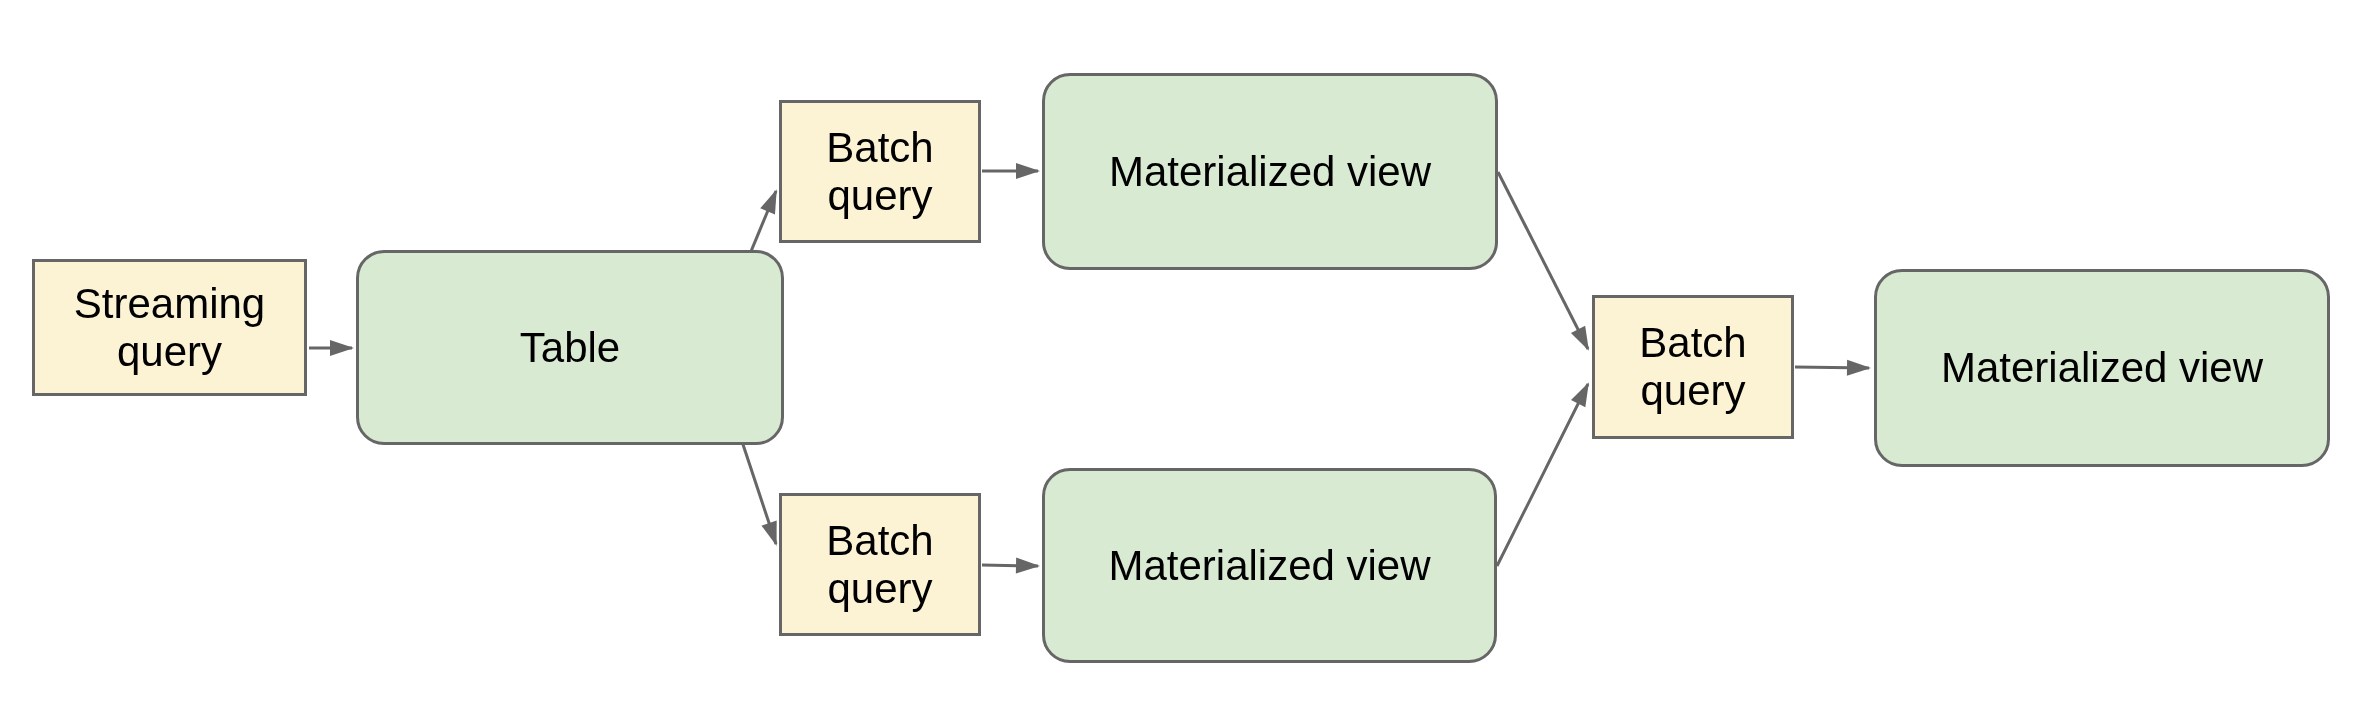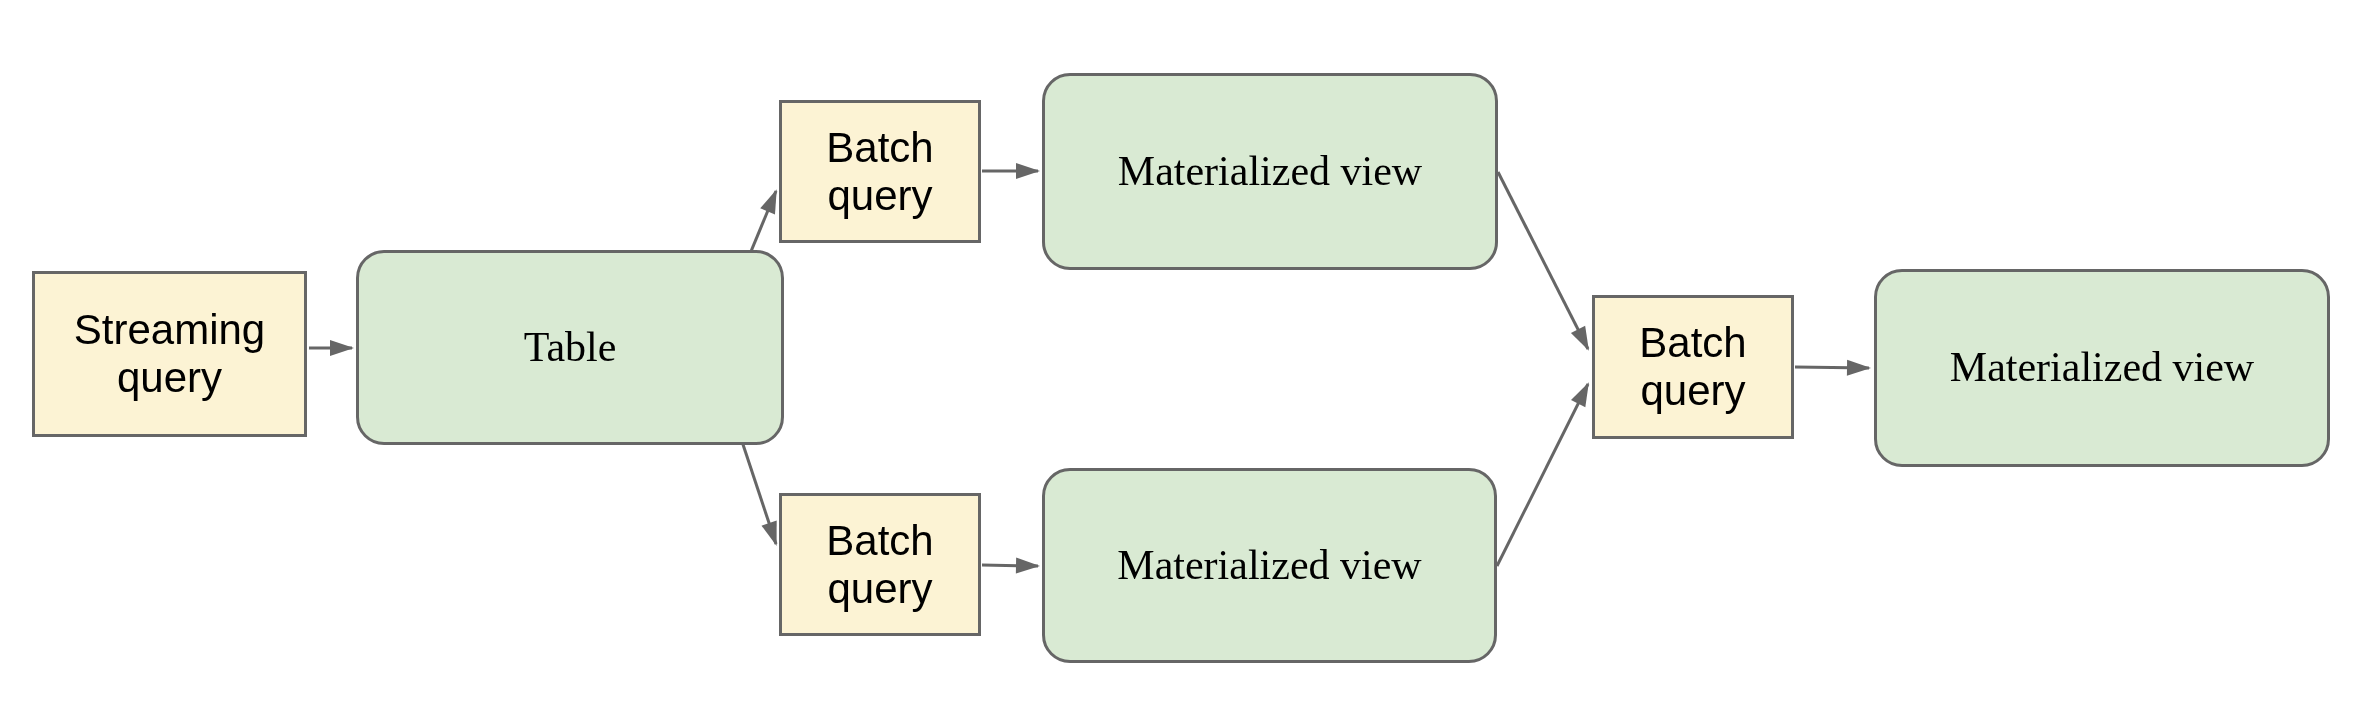--- a/index.html
+++ b/index.html
@@ -37,23 +37,22 @@
     font-size: 42px;
     line-height: 1.14;
   }
   .node.query {
     background: var(--query-fill, #fcf3d4);
     padding: 0 4px;
   }
   .node.data {
     background: var(--data-fill, #d9ead3);
     border-radius: 28px;
-    font-family: Liberation Serif, serif;
   }
-  #n-streaming   { left: 32px;   top: 271px; width: 275px; height: 166px; }
+  #n-streaming   { left: 32px;   top: 259px; width: 275px; height: 137px; }
   #n-table       { left: 356px;  top: 250px; width: 428px; height: 195px; }
   #n-bq-top      { left: 779px;  top: 100px; width: 202px; height: 143px; }
   #n-mv-top      { left: 1042px; top: 73px;  width: 456px; height: 197px; }
   #n-bq-bottom   { left: 779px;  top: 493px; width: 202px; height: 143px; }
   #n-mv-bottom   { left: 1042px; top: 468px; width: 455px; height: 195px; }
   #n-bq-center   { left: 1592px; top: 295px; width: 202px; height: 144px; }
   #n-mv-final    { left: 1874px; top: 269px; width: 456px; height: 198px; }
 </style>
 </head>
 <body>

